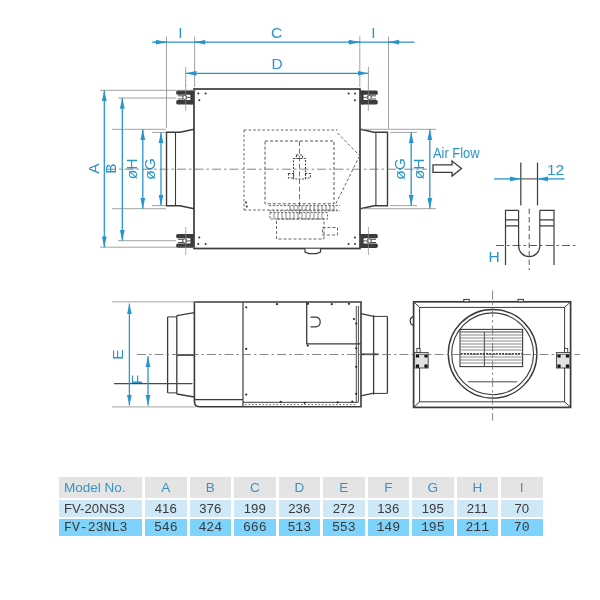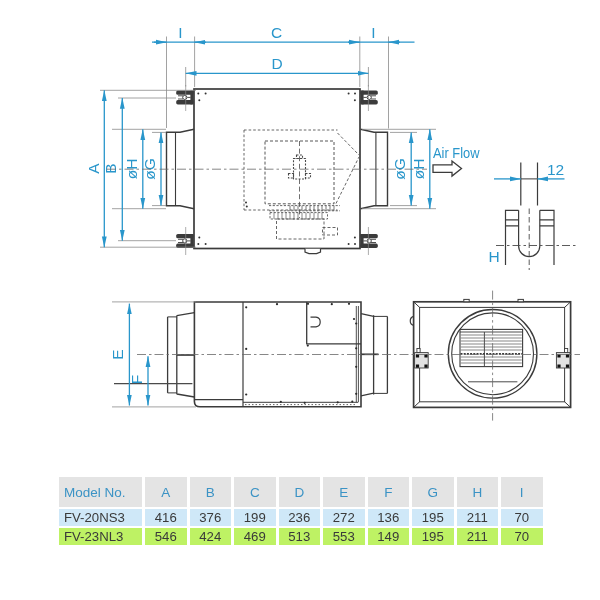--- a/index.html
+++ b/index.html
@@ -2,24 +2,24 @@
 <html><head>
 <meta charset="utf-8">
 <style>
   html,body{margin:0;padding:0;background:#fff;}
   #page{position:relative;width:600px;height:600px;background:#fff;overflow:hidden;
         font-family:"Liberation Sans",sans-serif;}
   svg{position:absolute;left:0;top:0;}
   table{position:absolute;left:56px;top:475px;border-collapse:separate;border-spacing:3px 2.5px;
         font-family:"Liberation Sans",sans-serif;}
   th,td{padding:0;margin:0;font-weight:normal;}
-  th{background:#e4e4e4;color:#3b93c5;font-size:13.5px;height:30px;}
+  th{background:#e4e4e4;color:#3b93c5;font-size:13.5px;height:21px;}
   td{font-size:13.2px;color:#3a3a3a;text-align:center;height:17px;margin-top:12px;}
   tr.r1 td{background:#cfe8f8;}
-  tr.r2 td{background:#bef264;}
+  tr.r2 td{background:#7dd3fc;font-family:Liberation Mono, monospace;}
   .mdl{text-align:left;padding-left:5px;width:78px;}
   .c{width:41.5px;}
 </style>
 </head>
 <body>
 <div id="page">
 <svg width="600" height="600" viewBox="0 0 600 600">
 <defs>
 <marker id="a" viewBox="0 0 12 6" refX="10.8" refY="3" markerWidth="12" markerHeight="6" orient="auto-start-reverse" markerUnits="userSpaceOnUse">
           <path d="M0,0.6 L11,3 L0,5.4 Z" fill="#2996cb"></path>
@@ -361,21 +361,21 @@
           <td>272</td>
           <td>136</td>
           <td>195</td>
           <td>211</td>
           <td>70</td>
         </tr>
 <tr class="r2">
           <td class="mdl">FV-23NL3</td>
           <td>546</td>
           <td>424</td>
-          <td>469</td>
+          <td>666</td>
           <td>513</td>
           <td>553</td>
           <td>149</td>
           <td>195</td>
           <td>211</td>
           <td>70</td>
         </tr>
 </tbody>
     </table>
 </div>

